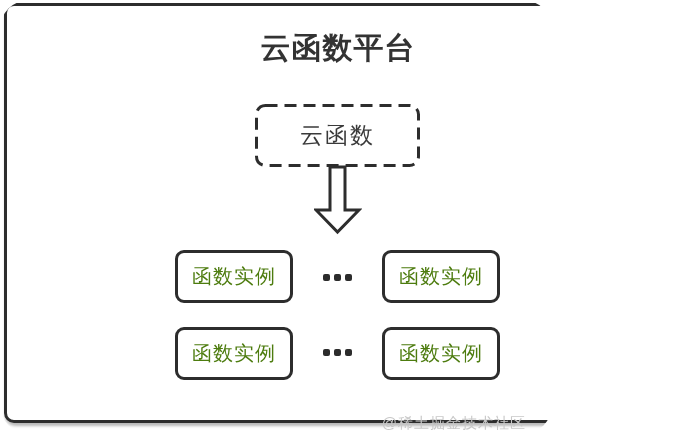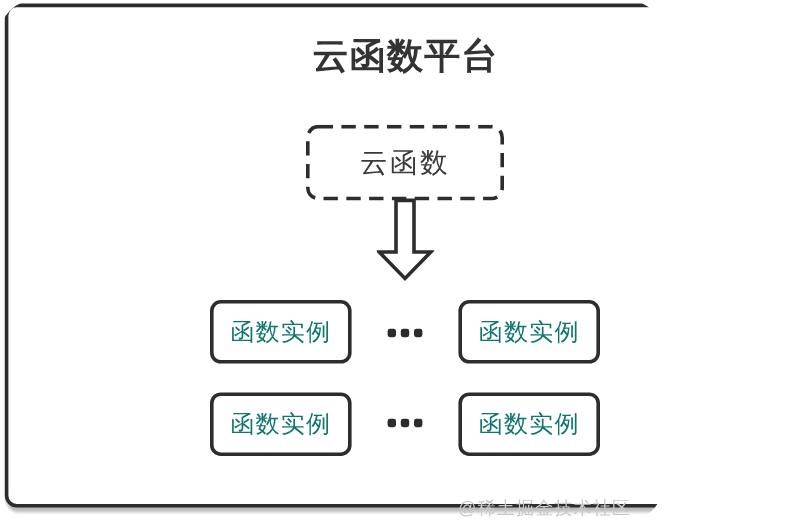--- a/index.html
+++ b/index.html
@@ -72,21 +72,21 @@
     width: 118px;
     height: 53px;
     box-sizing: border-box;
     border: 3px solid #2d2d2d;
     border-radius: 9px;
     background: #ffffff;
     display: flex;
     align-items: center;
     justify-content: center;
     font-size: 20px;
-    color: #0f766e;
+    color: #4d7c0f;
     letter-spacing: 1px;
     text-align: right;
   }
   .inst-box.r1c1 { left: 175px; top: 250px; }
   .inst-box.r1c2 { left: 382px; top: 250px; }
   .inst-box.r2c1 { left: 175px; top: 327px; }
   .inst-box.r2c2 { left: 382px; top: 327px; }
   .dots {
     position: absolute;
     width: 29px;

